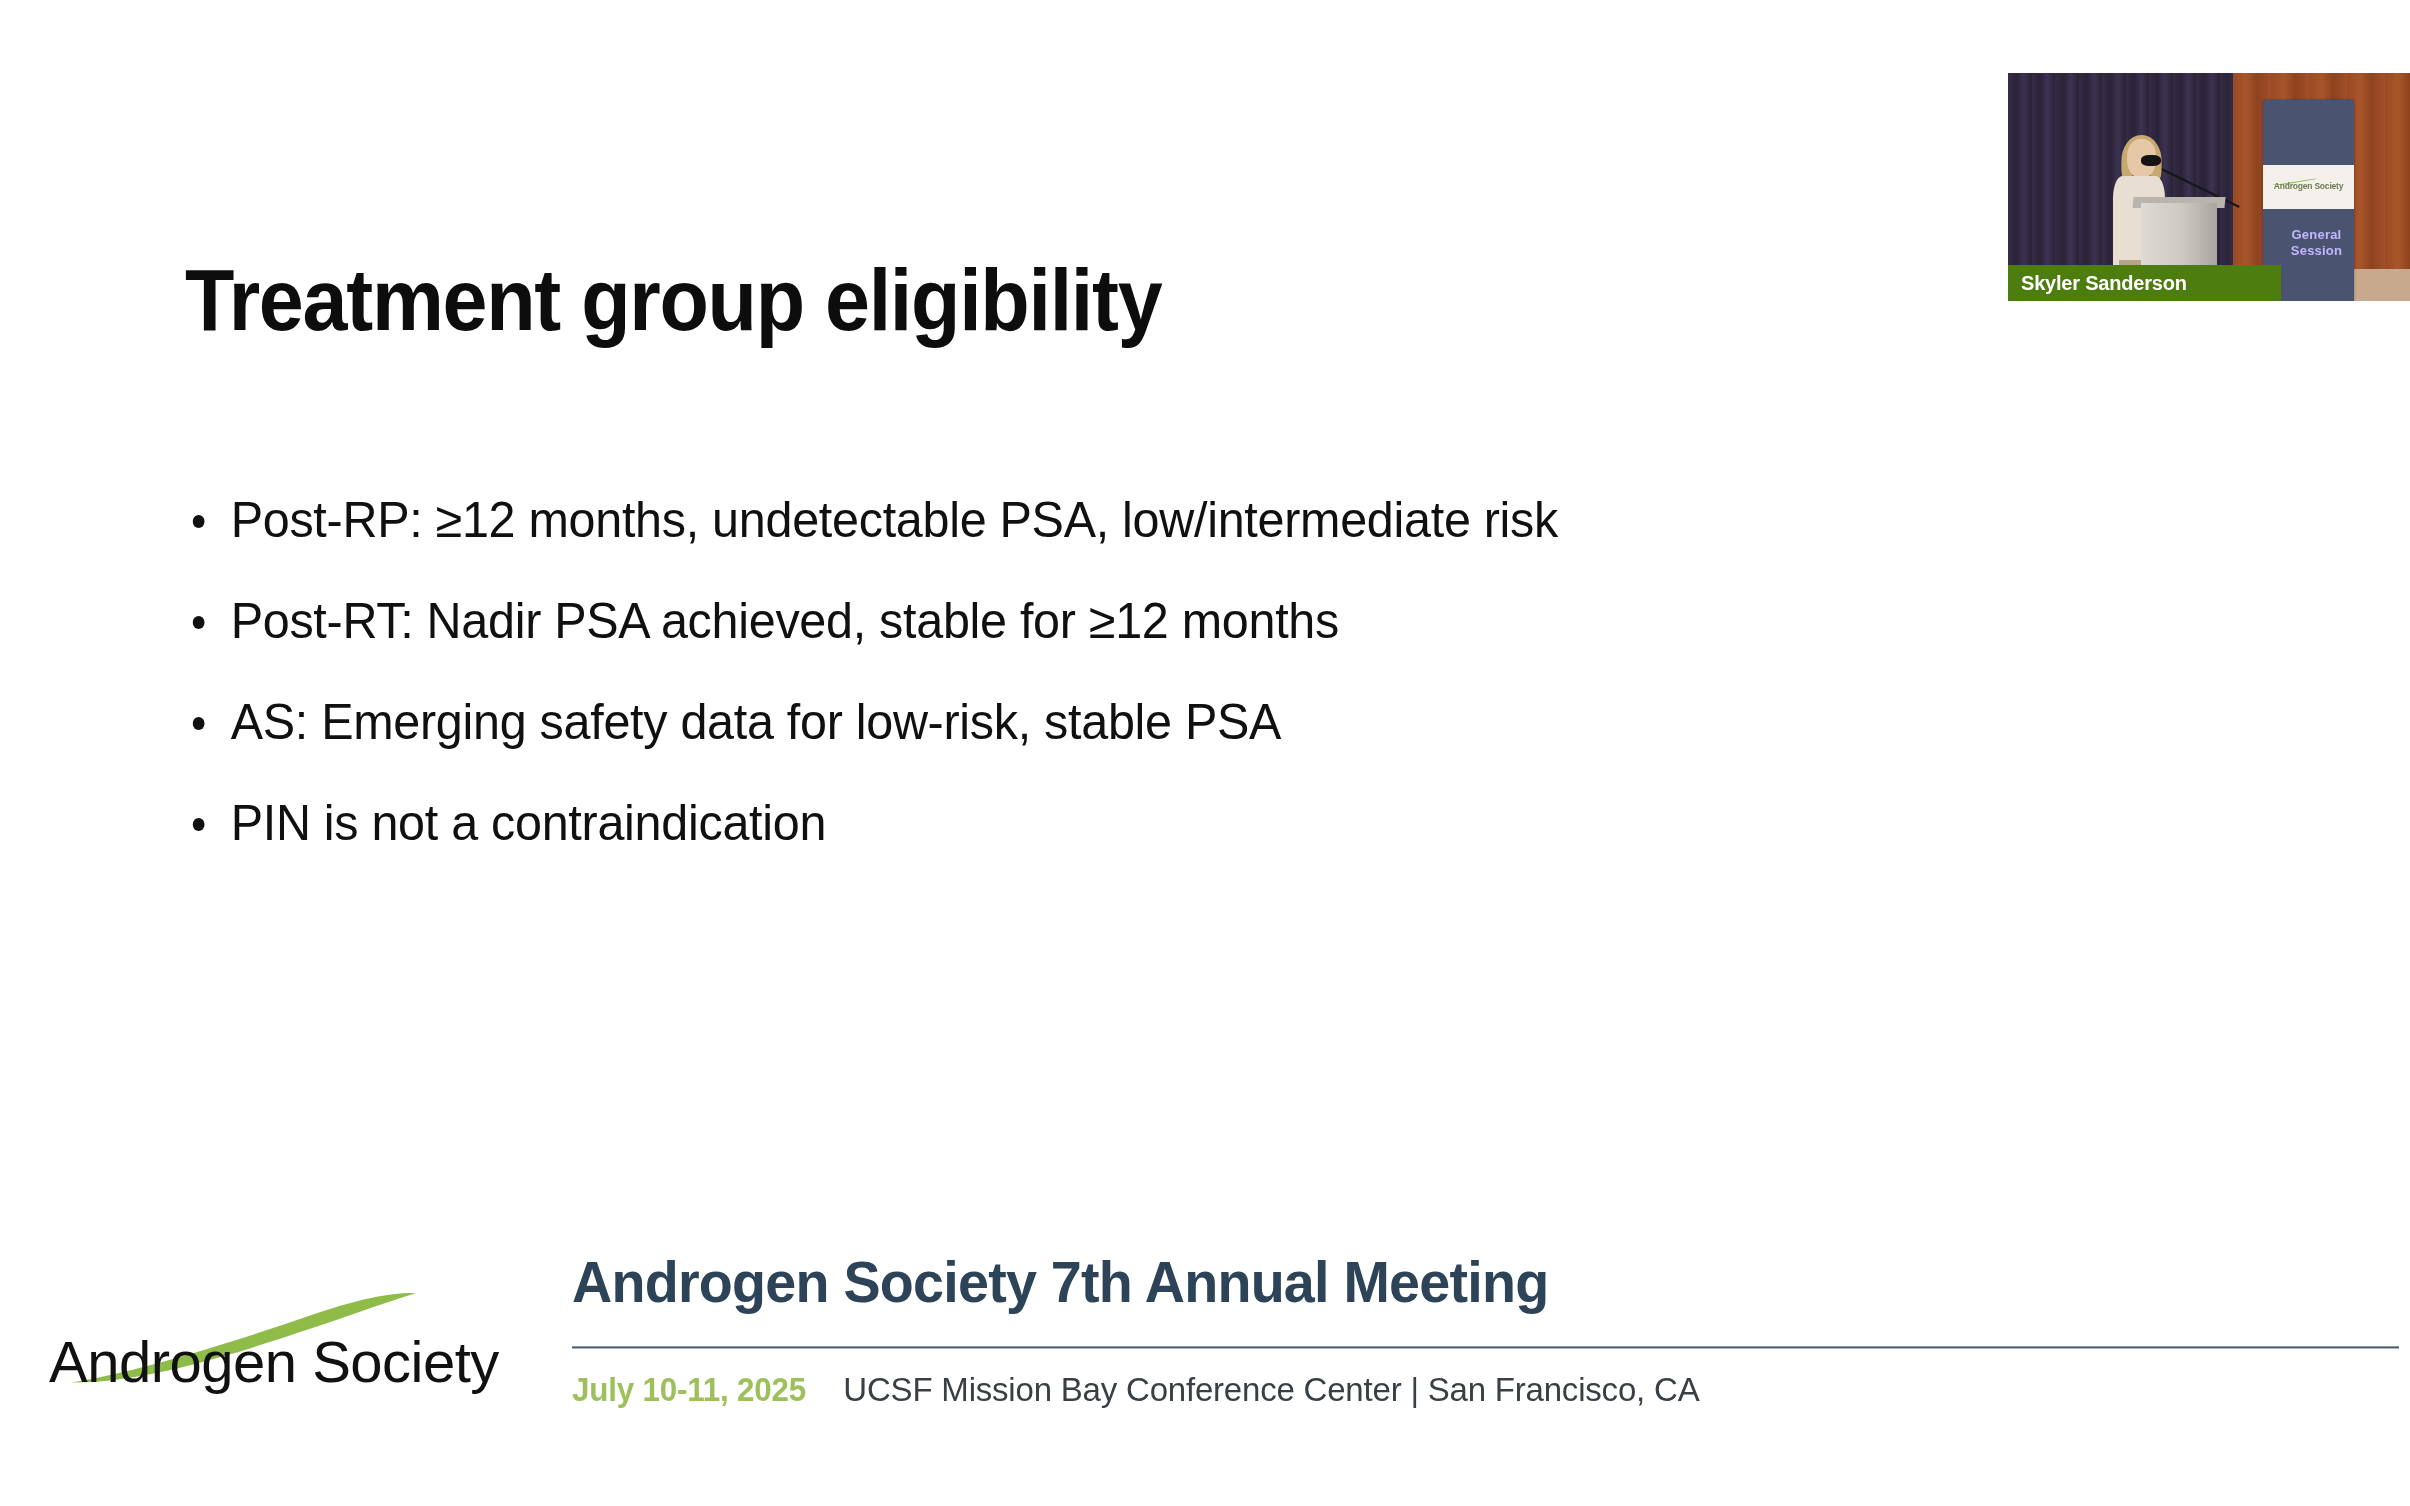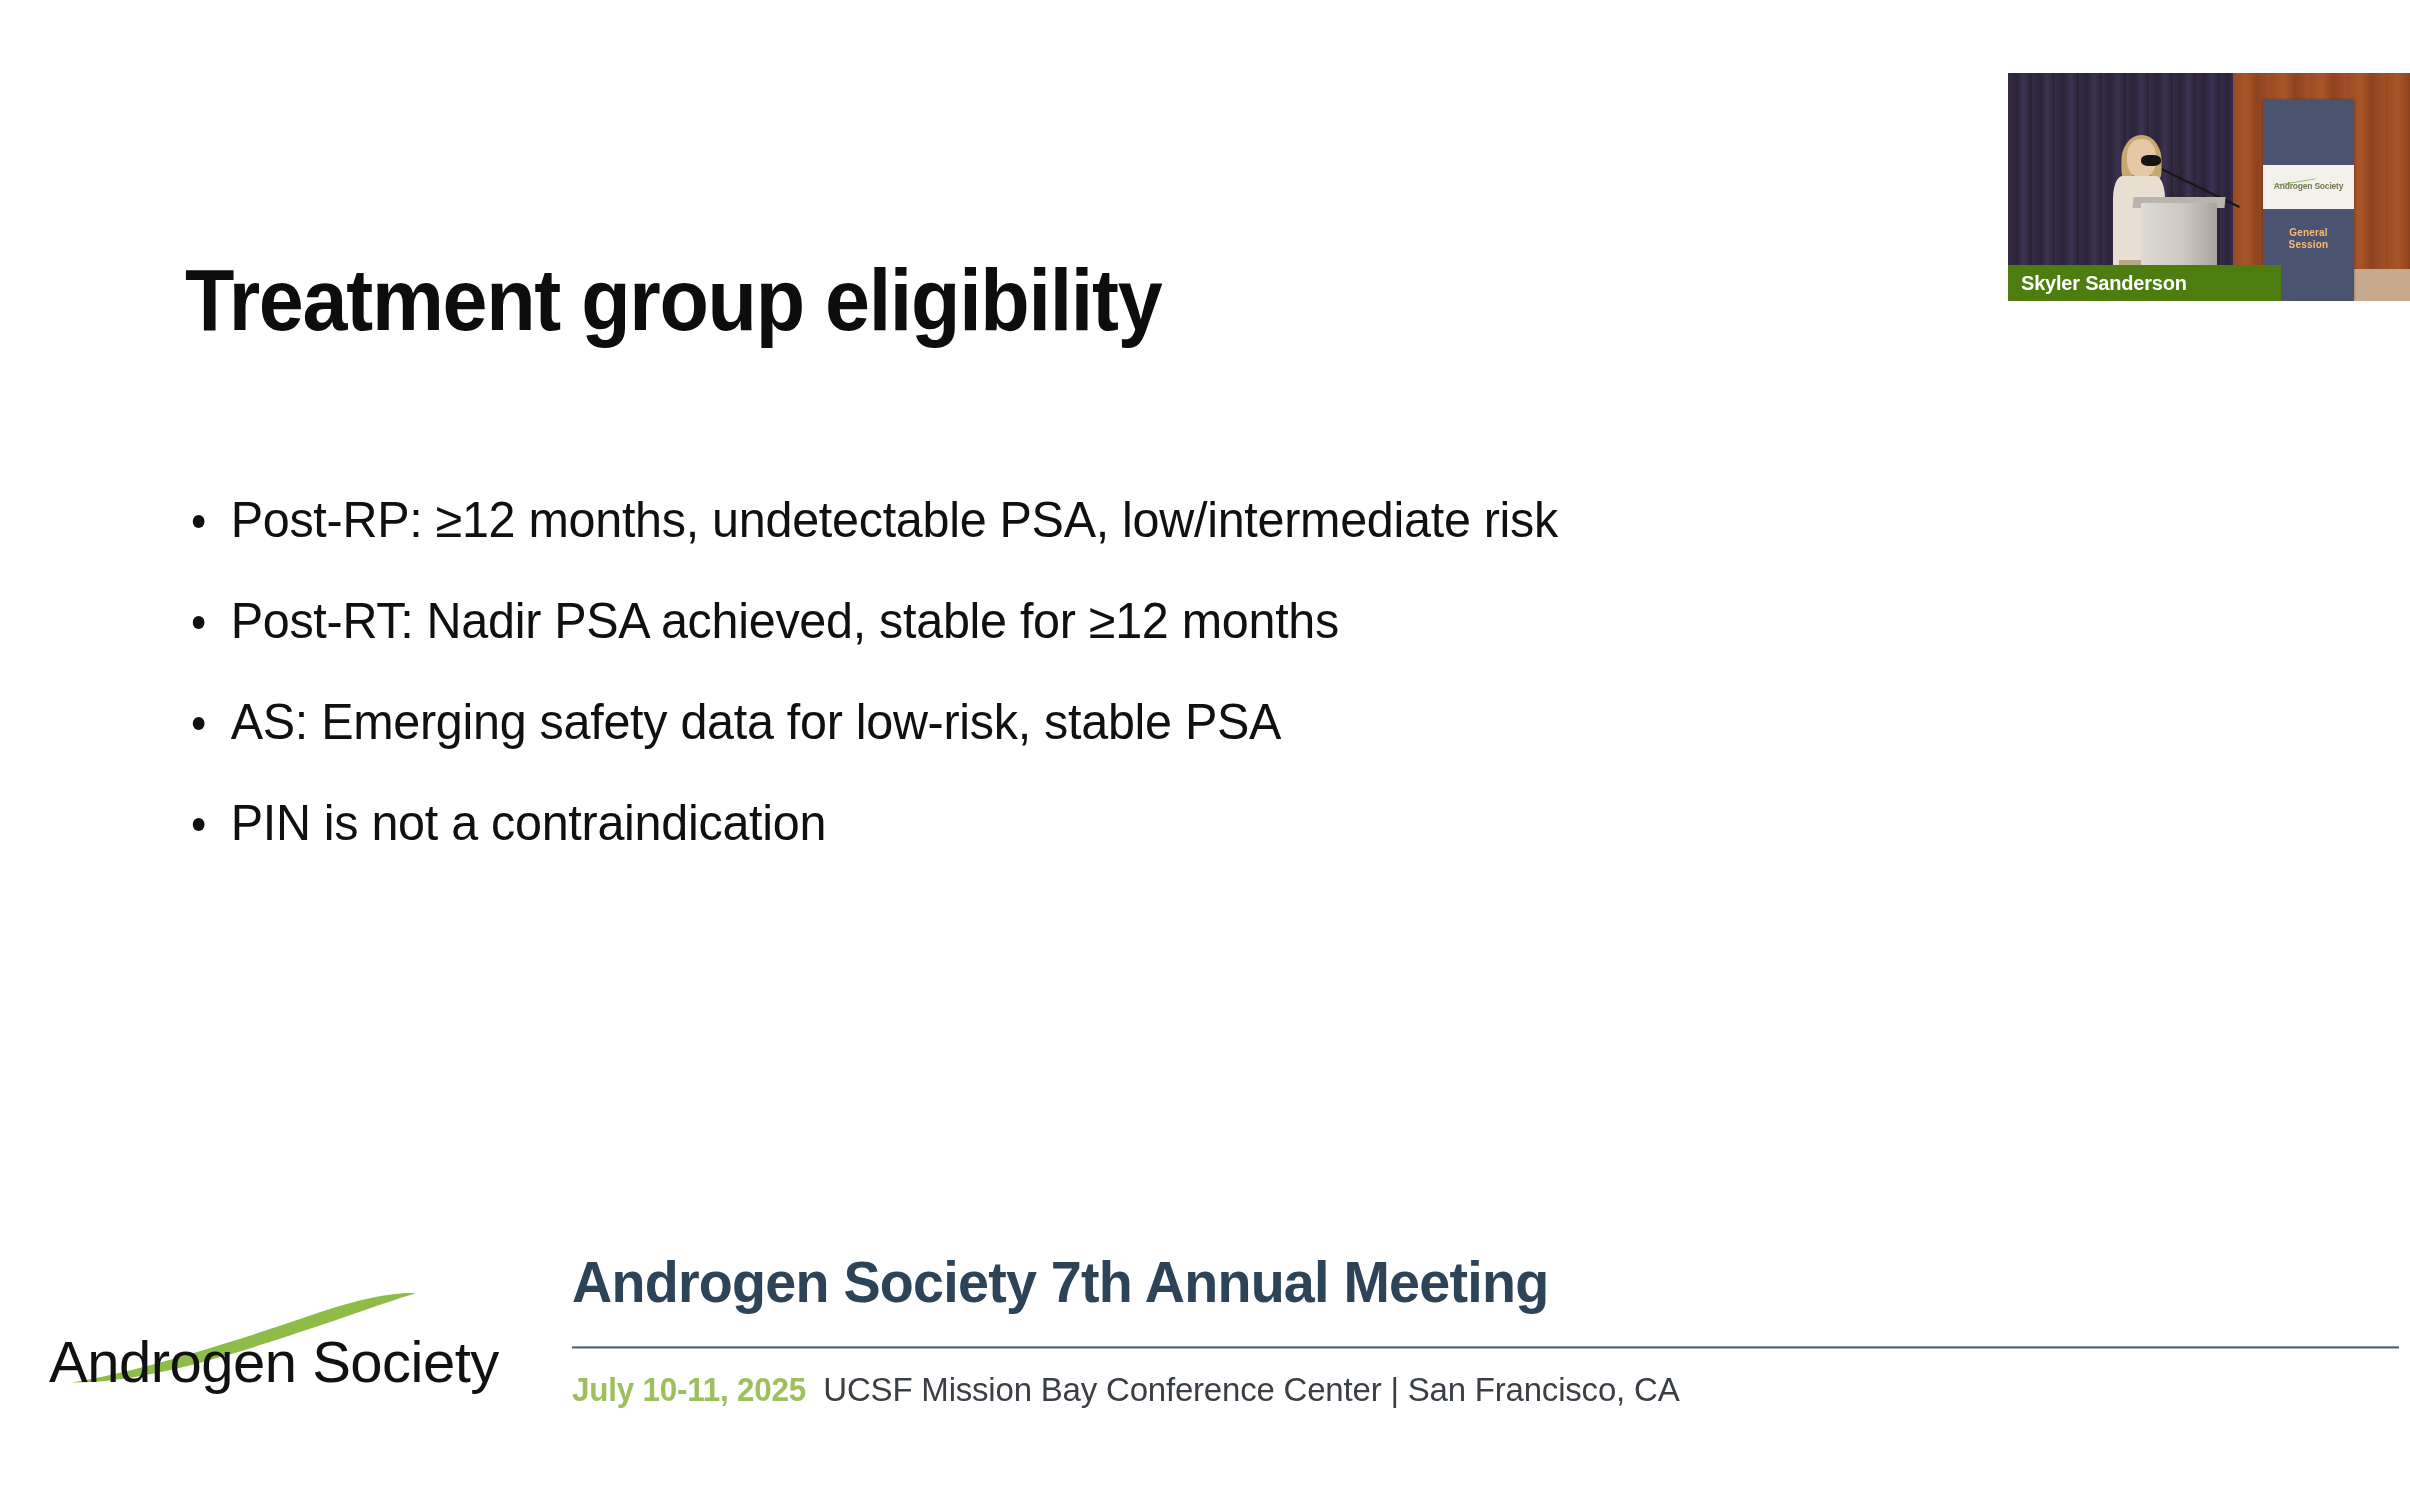--- a/index.html
+++ b/index.html
@@ -137,21 +137,21 @@
     font-weight: 700;
     color: #9ec05c;
     letter-spacing: -0.2px;
     transform: scaleX(0.95);
     display: inline-block;
     transform-origin: left center;
   }
   #meeting-venue {
     color: #3a3f45;
     font-weight: 400;
-    margin-left: 5px;
+    margin-left: 25px;
     letter-spacing: -0.2px;
     text-align: center;
   }
 
   
   #video-pip {
     position: absolute;
     left: 2008px;
     top: 73px;
     width: 402px;
@@ -226,25 +226,26 @@
     top: 36%;
     width: 52%;
     height: 9%;
   }
   #pip-banner-text {
     position: absolute;
     left: 0;
     top: 63%;
     width: 100%;
     text-align: center;
-    color: #fdba74;
-    font-size: 10px;
+    color: #c4b5fd;
+    font-size: 13px;
     font-weight: 700;
     line-height: 1.25;
     letter-spacing: 0.2px;
+    padding-left: 8px;
   }
   
   #pip-podium {
     position: absolute;
     left: 33%;
     top: 57%;
     width: 19%;
     height: 43%;
     background: linear-gradient(to right, #dedad4 0%, #cdc8c1 55%, #aaa49e 100%);
   }

